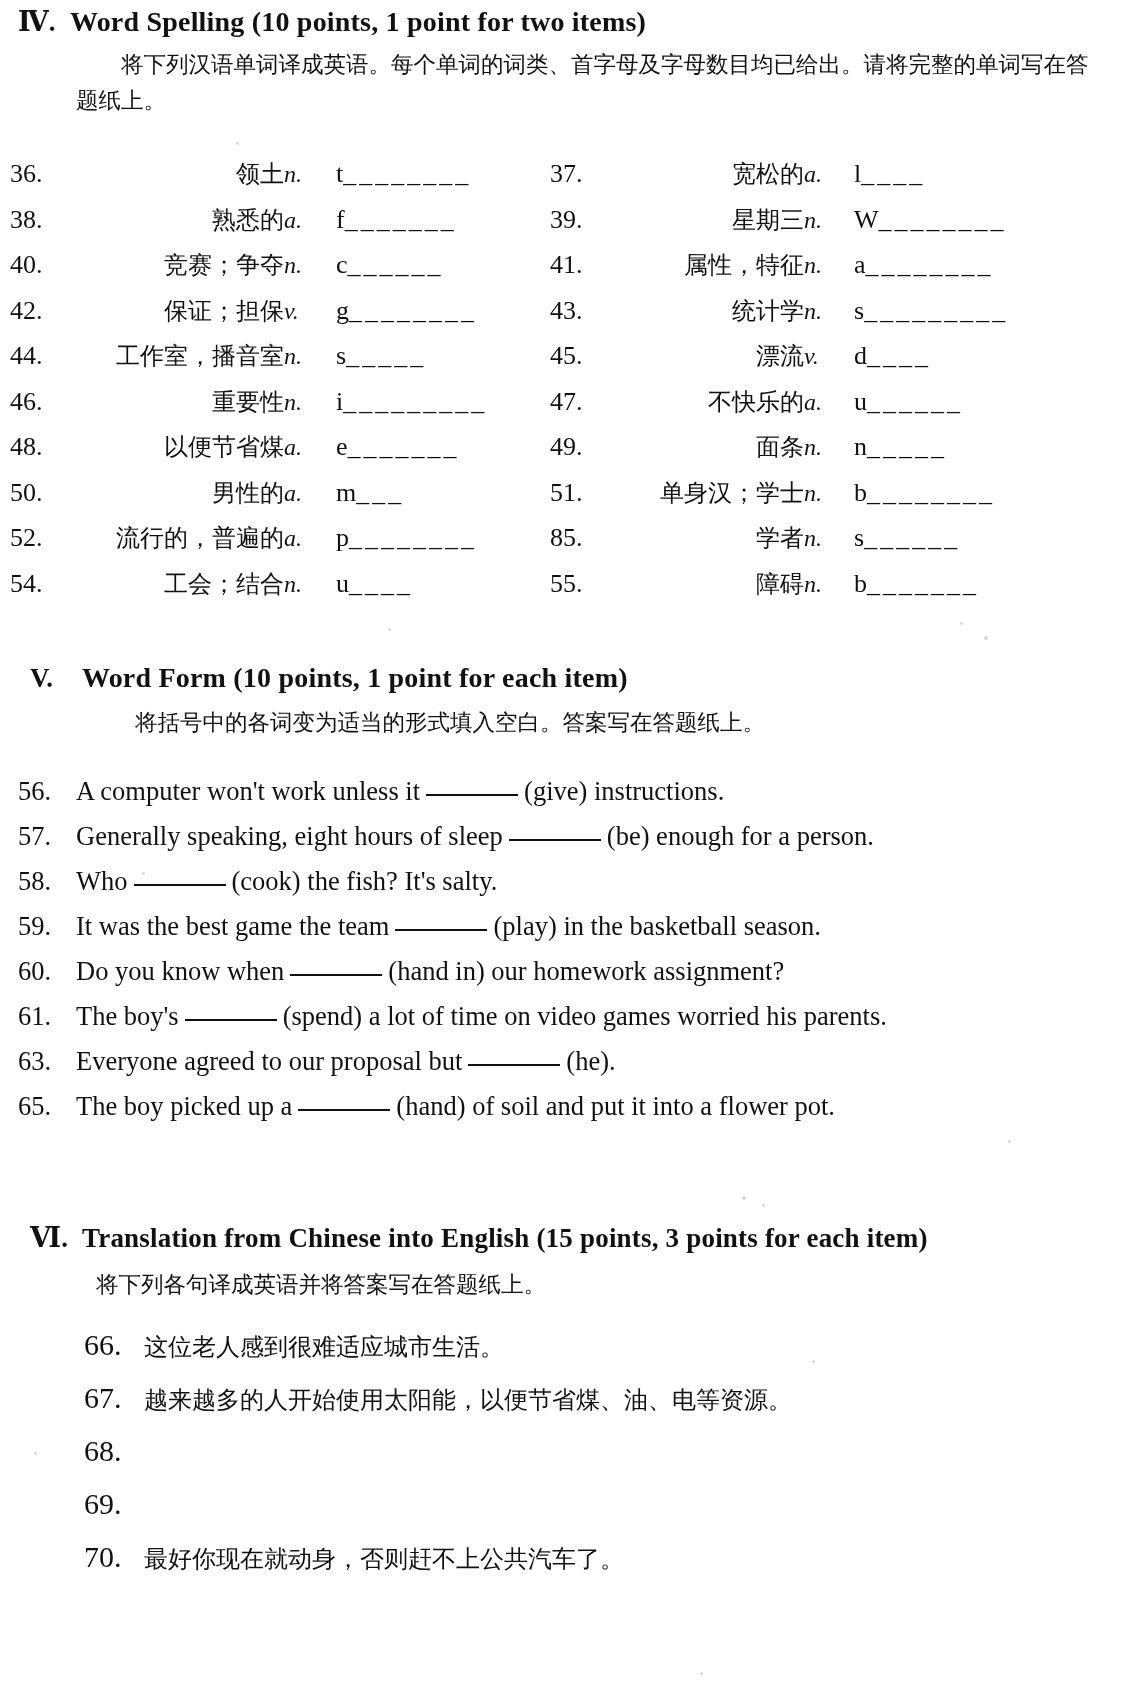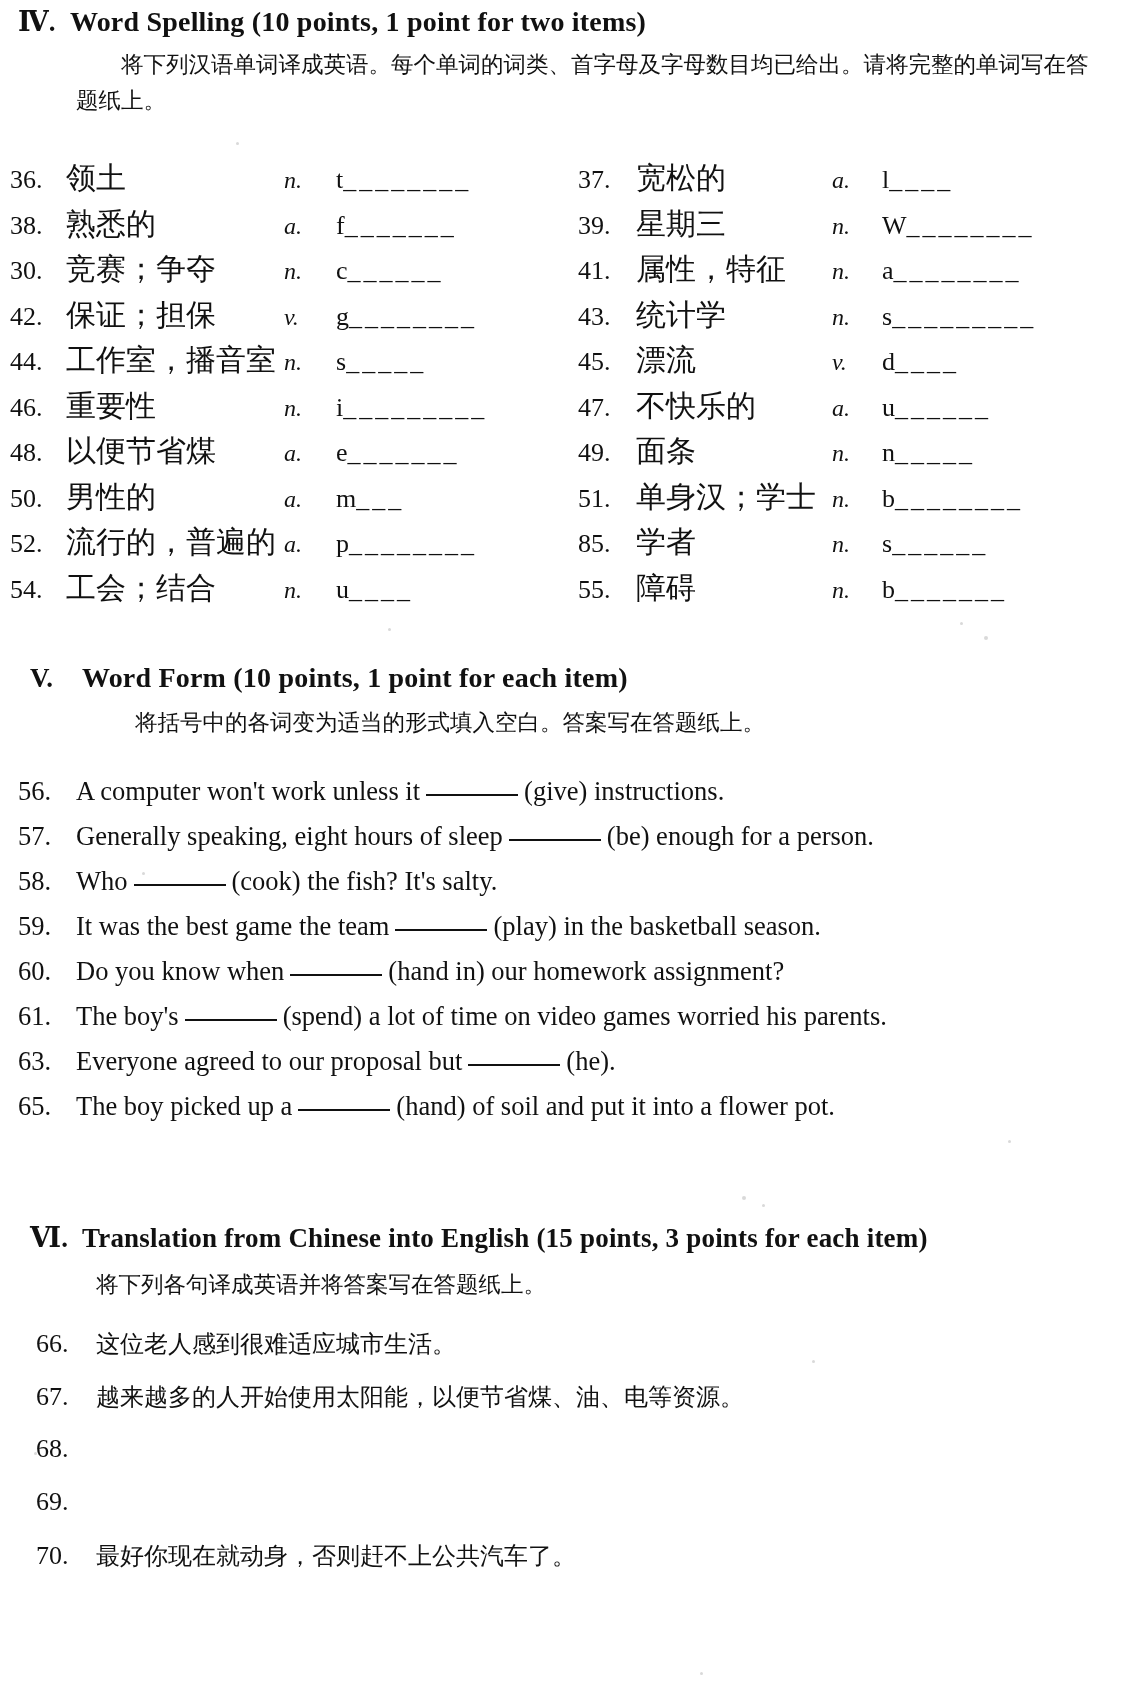--- a/index.html
+++ b/index.html
@@ -82,43 +82,44 @@
     width: 56px;
     flex: 0 0 56px;
     font-size: 26px;
     text-align: left;
     white-space: nowrap;
   }
   .sp-word {
     flex: 0 0 218px;
     width: 218px;
     font-family: Liberation Mono, monospace;
-    font-size: 30px;
+    font-size: 24px;
     white-space: nowrap;
+    text-align: right;
   }
   .sp-pos {
     flex: 0 0 52px;
     width: 52px;
     font-style: italic;
     font-size: 24px;
   }
   .sp-blank {
     font-size: 26px;
     letter-spacing: 1px;
     white-space: nowrap;
   }
   .sp-blank .lead {
     letter-spacing: 0;
   }
   .dash {
     letter-spacing: 3px;
   }
 
   
-  .spell-cell.right .sp-num { width: 58px; flex: 0 0 58px; margin-left: 28px; }
+  .spell-cell.right .sp-num { width: 58px; flex: 0 0 58px; }
   .spell-cell.right .sp-word { flex: 0 0 196px; width: 196px; }
   .spell-cell.right .sp-pos { flex: 0 0 50px; width: 50px; }
 
   
   #sec5 {
     position: absolute;
     left: 30px;
     top: 662px;
     width: 1090px;
   }
@@ -179,21 +180,22 @@
     align-items: baseline;
     height: 53px;
     font-family: "DejaVu Sans", "Liberation Sans", sans-serif;
     font-size: 24px;
     white-space: nowrap;
   }
   .tr-num {
     flex: 0 0 60px;
     width: 60px;
     font-family: "Liberation Serif", serif;
-    font-size: 26px;
+    font-size: 30px;
+    margin-left: 48px;
   }
 
   
   .speck {
     position: absolute;
     background: #b9b9b9;
     border-radius: 50%;
     opacity: 0.55;
   }
 </style>
@@ -237,21 +239,21 @@
       <div class="spell-cell right">
         <span class="sp-num">39.</span>
         <span class="sp-word">星期三</span>
         <span class="sp-pos">n.</span>
         <span class="sp-blank"><span class="lead">W</span><span class="dash">________</span></span>
       </div>
     </div>
 
     <div class="spell-row">
       <div class="spell-cell left">
-        <span class="sp-num">30.</span>
+        <span class="sp-num">40.</span>
         <span class="sp-word">竞赛；争夺</span>
         <span class="sp-pos">n.</span>
         <span class="sp-blank"><span class="lead">c</span><span class="dash">______</span></span>
       </div>
       <div class="spell-cell right">
         <span class="sp-num">41.</span>
         <span class="sp-word">属性，特征</span>
         <span class="sp-pos">n.</span>
         <span class="sp-blank"><span class="lead">a</span><span class="dash">________</span></span>
       </div>

